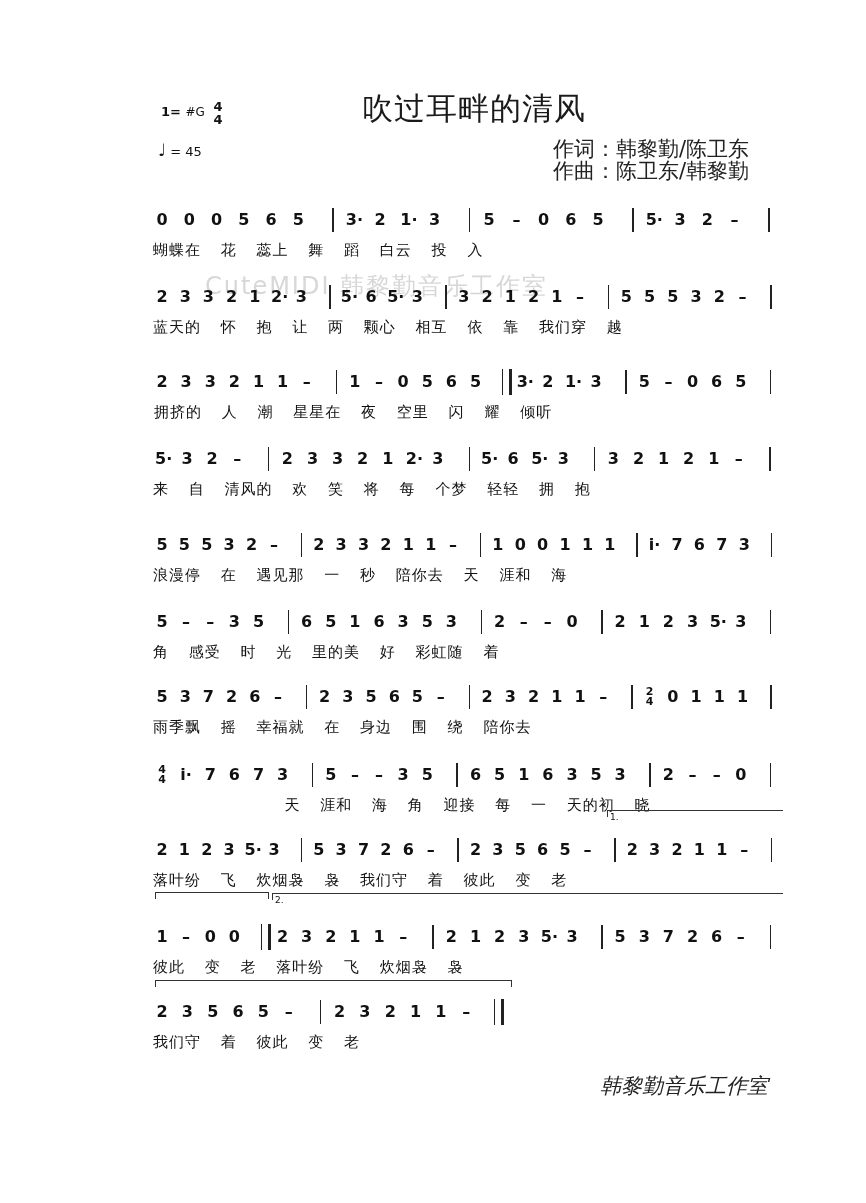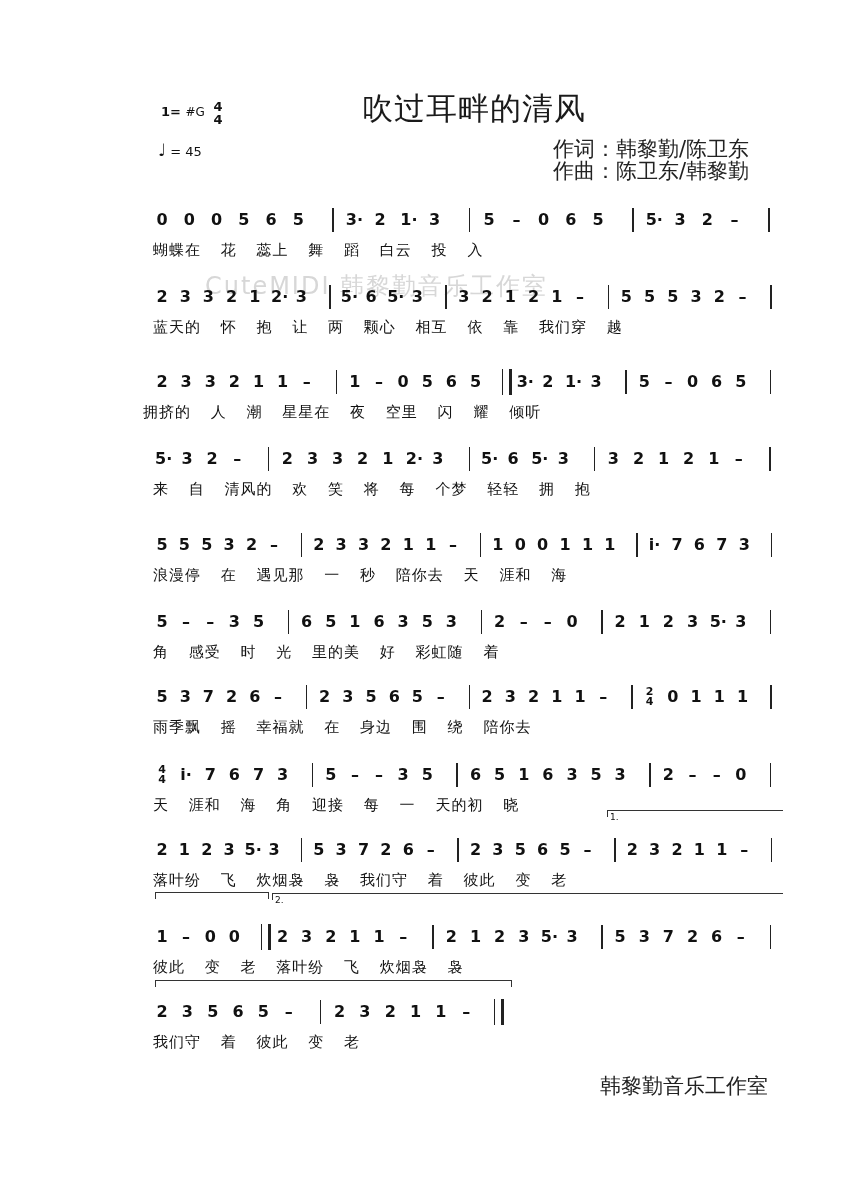--- a/index.html
+++ b/index.html
@@ -4,21 +4,21 @@
 <style>
   html,body{margin:0;padding:0;background:#ffffff;}
   body{width:866px;height:1203px;position:relative;overflow:hidden;font-family:"DejaVu Sans",sans-serif;color:#111;}
   .abs{position:absolute;}
   .title{left:362px;top:88px;font-size:31px;letter-spacing:1px;color:#1a1a1a;font-family:"DejaVu Sans",sans-serif;}
   .key{left:161px;top:104px;font-size:13px;font-weight:bold;}
   .key .sharp{font-weight:normal;font-size:12px;}
   .tsig{left:212px;top:100px;font-size:13px;font-weight:bold;line-height:13px;text-align:center;width:12px;}
   .tempo{left:158px;top:140px;font-size:13px;}
   .credit{left:553px;font-size:21px;color:#222;line-height:22px;}
-  .footer{left:600px;top:1072px;font-size:21px;color:#222;}
+  .footer{left:600px;top:1072px;font-size:21px;color:#222;font-style:italic;}
   .watermark{left:205px;top:270px;font-size:24px;color:#d7d7d7;letter-spacing:2px;white-space:nowrap;}
   .row{position:absolute;left:0;width:866px;}
   .n{position:absolute;font-size:16px;font-weight:bold;width:14px;text-align:center;top:2px;}
   .bar{position:absolute;width:1.5px;height:24px;top:0;background:#222;}
   .dbar{position:absolute;width:6px;height:26px;top:-1px;border-left:1.5px solid #222;border-right:3px solid #222;}
   .lyric{position:absolute;top:33px;font-size:15px;white-space:pre;letter-spacing:1px;}
   .bracket{position:absolute;border-top:1.2px solid #333;height:6px;}
   .bracket.l{border-left:1.2px solid #333;}
   .bracket.r{border-right:1.2px solid #333;}
   .blabel{position:absolute;font-size:9px;}
@@ -120,21 +120,21 @@
       <span class="n" style="left: 540.846px;">2</span>
       <span class="n" style="left: 564.962px;">1·</span>
       <span class="n" style="left: 589.077px;">3</span>
       <div class="bar" style="left: 625.25px;"></div>
       <span class="n" style="left: 637.308px;">5</span>
       <span class="n" style="left: 661.423px;">–</span>
       <span class="n" style="left: 685.538px;">0</span>
       <span class="n" style="left: 709.654px;">6</span>
       <span class="n" style="left: 733.769px;">5</span>
       <div class="bar" style="left: 769.942px;"></div>
-      <div class="lyric" style="left: 143px; width: 629px; word-spacing: 14px;">拥挤的 人 潮 星星在 夜 空里 闪 耀 倾听</div>
+      <div class="lyric" style="left: 154px; width: 629px; word-spacing: 14px;">拥挤的 人 潮 星星在 夜 空里 闪 耀 倾听</div>
     </div>
     <div class="row" style="top: 447px;">
       <span class="n" style="left: 155px;">5·</span>
       <span class="n" style="left: 180.08px;">3</span>
       <span class="n" style="left: 205.16px;">2</span>
       <span class="n" style="left: 230.24px;">–</span>
       <div class="bar" style="left: 267.86px;"></div>
       <span class="n" style="left: 280.4px;">2</span>
       <span class="n" style="left: 305.48px;">3</span>
       <span class="n" style="left: 330.56px;">3</span>
@@ -267,21 +267,21 @@
       <span class="n" style="left: 540.846px;">6</span>
       <span class="n" style="left: 564.962px;">3</span>
       <span class="n" style="left: 589.077px;">5</span>
       <span class="n" style="left: 613.192px;">3</span>
       <div class="bar" style="left: 649.365px;"></div>
       <span class="n" style="left: 661.423px;">2</span>
       <span class="n" style="left: 685.538px;">–</span>
       <span class="n" style="left: 709.654px;">–</span>
       <span class="n" style="left: 733.769px;">0</span>
       <div class="bar" style="left: 769.942px;"></div>
-      <div class="lyric" style="left: 153px; width: 629px; word-spacing: 14px;">天 涯和 海 角 迎接 每 一 天的初 晓</div>
+      <div class="lyric" style="left: 153px; width: 629px; word-spacing: 14px; text-align: center;">天 涯和 海 角 迎接 每 一 天的初 晓</div>
     </div>
     <div class="row" style="top: 838px;">
       <span class="n" style="left: 155px;">2</span>
       <span class="n" style="left: 177.393px;">1</span>
       <span class="n" style="left: 199.786px;">2</span>
       <span class="n" style="left: 222.179px;">3</span>
       <span class="n" style="left: 244.571px;">5·</span>
       <span class="n" style="left: 266.964px;">3</span>
       <div class="bar" style="left: 300.554px;"></div>
       <span class="n" style="left: 311.75px;">5</span>

